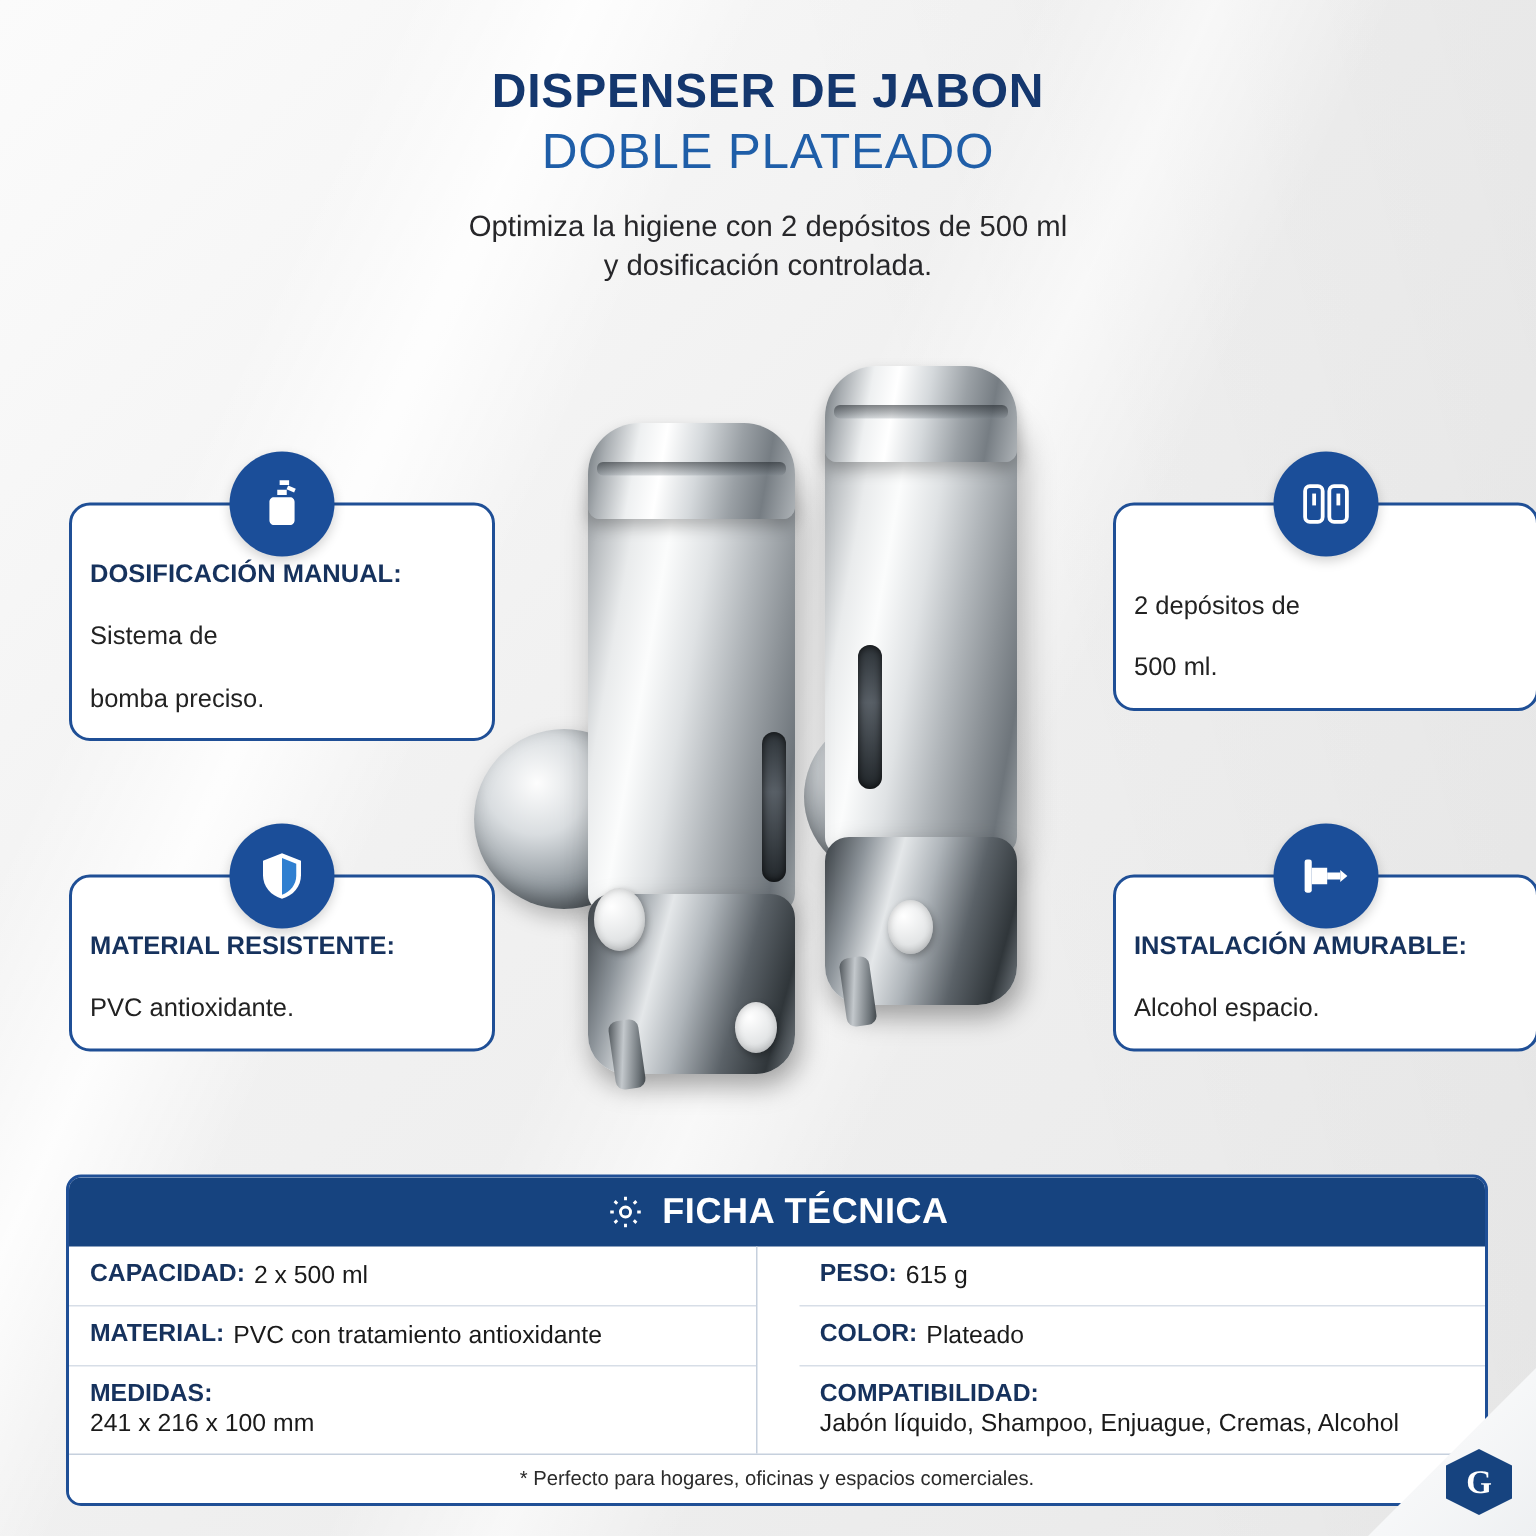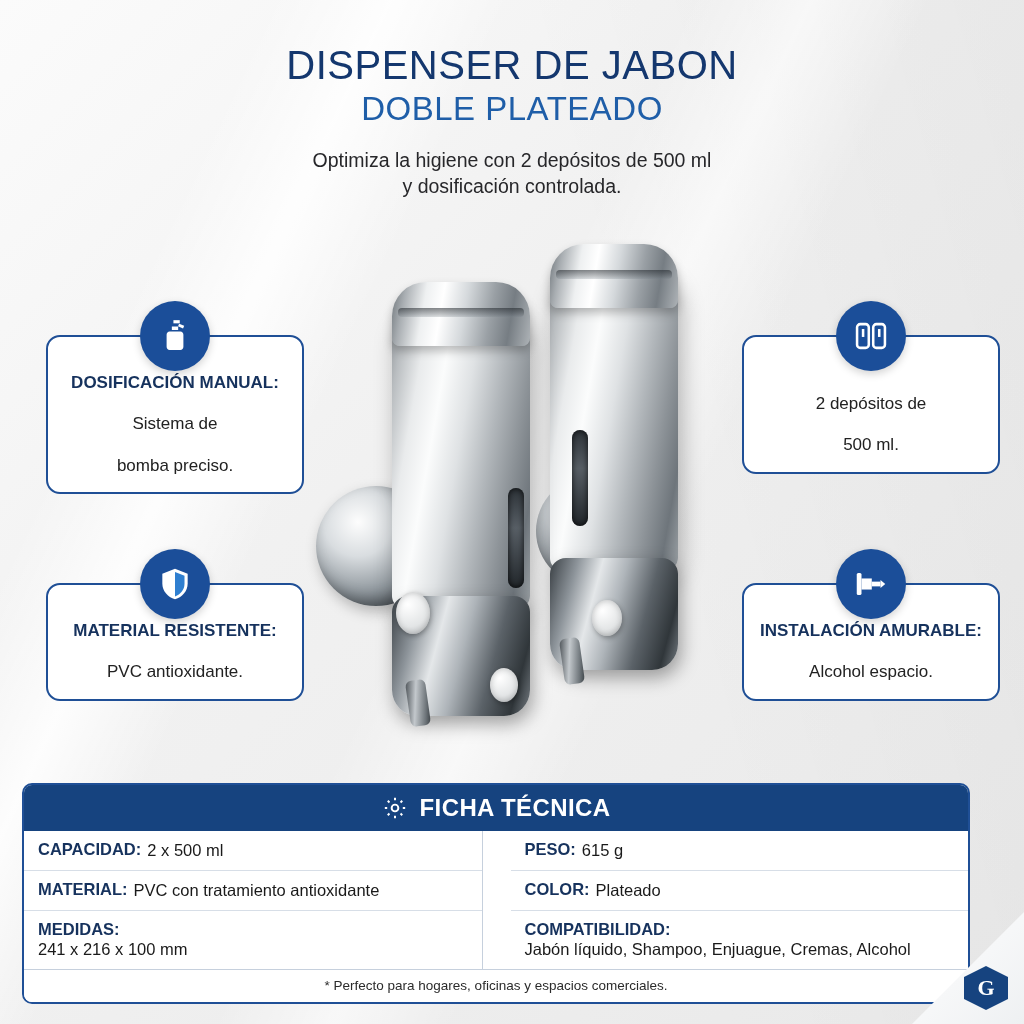--- a/index.html
+++ b/index.html
@@ -23,21 +23,21 @@
     background:
       linear-gradient(115deg, rgba(255,255,255,0) 18%, rgba(255,255,255,.85) 26%, rgba(255,255,255,0) 34%),
       linear-gradient(115deg, rgba(255,255,255,0) 46%, rgba(255,255,255,.6) 54%, rgba(255,255,255,0) 62%),
       linear-gradient(255deg, rgba(0,0,0,0.03) 0%, rgba(0,0,0,0) 40%);
     pointer-events: none;
   }
 
   
   .header { position: absolute; top: 44px; left: 0; width: 100%; text-align: center; z-index: 3;}
   .title-1 {
-    font-size: 40px; font-weight: normal; letter-spacing: .5px;
+    font-size: 32px; font-weight: bold; letter-spacing: .5px;
     color: #14376e; line-height: 1.06;
   }
   .title-2 {
     font-size: 33px; font-weight: normal; letter-spacing: .5px;
     color: #1f5ea8; line-height: 1.25; margin-top: 2px;
   }
   .subtitle {
     margin-top: 17px; font-size: 19.5px; color: #27272a; line-height: 1.35;
   }
 
@@ -93,46 +93,45 @@
     transform: rotate(-8deg);
   }
   .btn-dot {
     position: absolute; border-radius: 50%;
     background: radial-gradient(circle at 35% 30%, #ffffff, #e3e5e6 60%, #b9bcbe 100%);
     box-shadow: inset 0 0 6px rgba(0,0,0,.2), 1px 2px 5px rgba(0,0,0,.3);
   }
 
   
   .feature {
-    position: absolute; width: 258px; z-index: 3;
+    position: absolute; width: 284px; z-index: 3;
     background: #ffffff;
     border: 2px solid #1f4f96;
     border-radius: 14px;
     padding: 36px 12px 16px 12px;
-    text-align: center;
   }
   .feature .badge {
     position: absolute; left: 50%; top: -36px; transform: translateX(-50%);
     width: 70px; height: 70px; border-radius: 50%;
     background: #1b4e99;
     display: flex; align-items: center; justify-content: center;
     box-shadow: 0 3px 8px rgba(0,0,0,.18);
   }
   .feature .badge svg { width: 38px; height: 38px; }
   .feature .ft-title { font-size: 17px; font-weight: bold; color: #16325d; line-height: 1.2; }
   .feature .ft-desc { font-size: 17px; color: #222; line-height: 1.25; margin-top: 20px; }
 
   #feat-dosificacion { left: 46px;  top: 335px; }
   #feat-material     { left: 46px;  top: 583px; }
   #feat-capacidad    { left: 742px; top: 335px; }
   #feat-instalacion  { left: 742px; top: 583px; }
 
   
   .spec {
-    position: absolute; left: 22px; top: 783px; width: 948px;
+    position: absolute; left: 44px; top: 783px; width: 948px;
     border: 2px solid #1f4f96; border-radius: 10px; overflow: hidden;
     background: #fff; z-index: 3;
   }
   .spec-head {
     background: #16437f; color: #fff; height: 46px;
     display: flex; align-items: center; justify-content: center; gap: 12px;
   }
   .spec-head .gear svg { width: 26px; height: 26px; display: block; }
   .spec-head .txt { font-size: 24px; font-weight: bold; letter-spacing: .4px; }
   .spec-body { display: flex; gap: 28px; }

